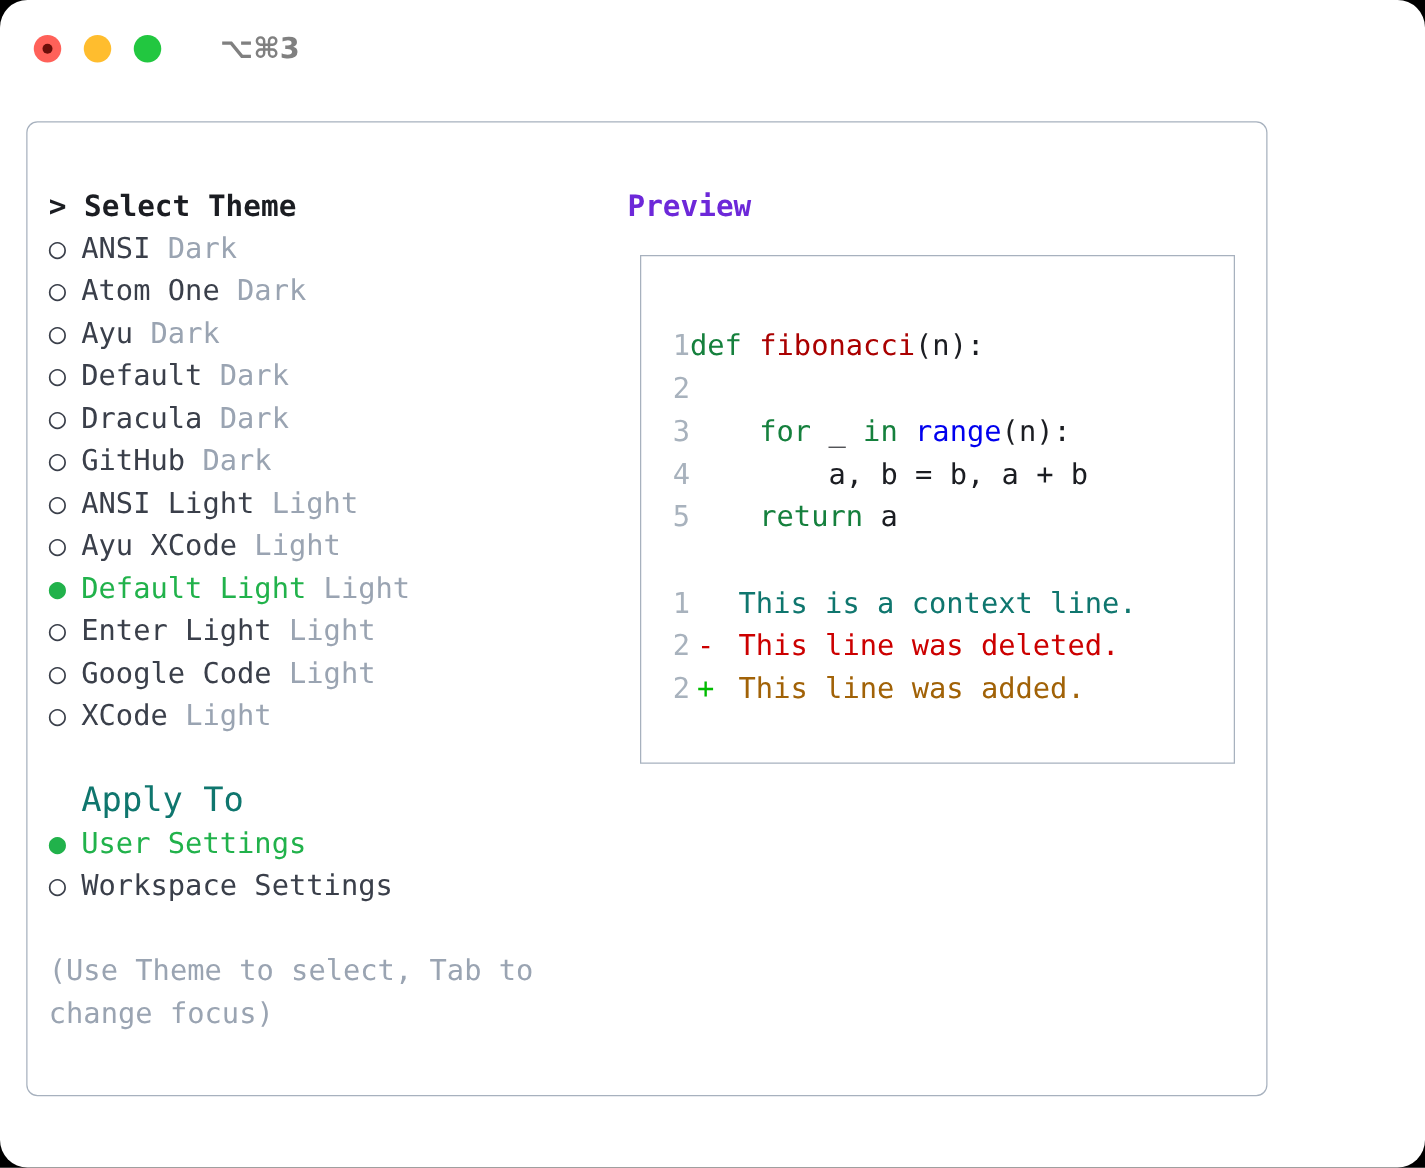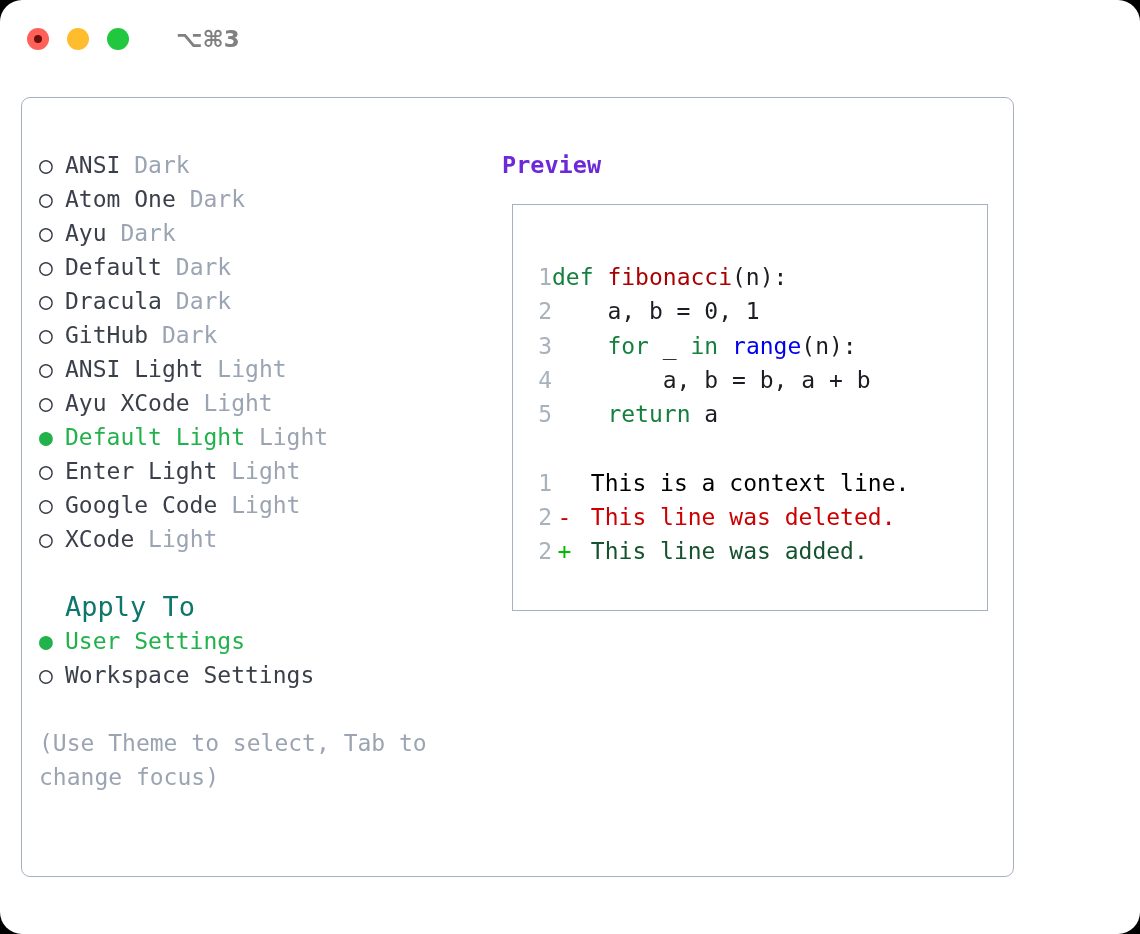--- a/index.html
+++ b/index.html
@@ -190,23 +190,23 @@
     width: 25px;
     flex: 0 0 25px;
     text-align: center;
   }
   .code-text { white-space: pre; }
 
   .tok-kw   { color: #15803d; }
   .tok-fn   { color: #aa0000; margin-top: 12px; }
   .tok-bi   { color: #0000ee; text-align: center; }
   .tok-pl   { color: #1b1d22; }
-  .tok-ctx  { color: #000000; }
+  .tok-ctx  { color: #0f766e; }
   .tok-del  { color: #cc0000; }
-  .tok-add  { color: #14532d; }
+  .tok-add  { color: #a16207; }
   .m-del    { color: #cc0000; }
   .m-add    { color: #00bb00; }
   .blank-line { height: 34.3px; }
 </style>
 </head>
 <body>
 
 <div class="window">
 
   <div class="titlebar">
@@ -216,20 +216,21 @@
       <div class="tl tl-max"></div>
     </div>
     <div class="shortcut">⌥⌘3</div>
   </div>
 
   <div class="panel">
     <div class="panel-inner">
 
       <div class="left-col">
 
+        <div class="heading">&gt; Select Theme</div>
 
         <div>
           <div class="theme-row">
             <span class="bullet">○</span><span class="name">ANSI</span><span class="variant"> </span><span class="variant">Dark</span>
           </div>
           <div class="theme-row">
             <span class="bullet">○</span><span class="name">Atom One</span><span class="variant"> </span><span class="variant">Dark</span>
           </div>
           <div class="theme-row">
             <span class="bullet">○</span><span class="name">Ayu</span><span class="variant"> </span><span class="variant">Dark</span>
@@ -286,21 +287,21 @@
       </div>
 
       <div class="preview-box">
         <div class="code-area">
 
           <div class="code-line">
             <span class="lnum">1</span><span class="code-text tok-kw">def </span><span class="code-text tok-fn">fibonacci</span><span class="code-text tok-pl">(n):</span>
           </div>
 
           <div class="code-line">
-            <span class="lnum">2</span><span class="code-text tok-pl">    a, b = 0, 1</span>
+            <span class="lnum">2</span>
           </div>
 
           <div class="code-line">
             <span class="lnum">3</span><span class="code-text tok-pl">    </span><span class="code-text tok-kw">for</span><span class="code-text tok-pl"> _ </span><span class="code-text tok-kw">in</span><span class="code-text tok-pl"> </span><span class="code-text tok-bi">range</span><span class="code-text tok-pl">(n):</span>
           </div>
 
           <div class="code-line">
             <span class="lnum">4</span><span class="code-text tok-pl">        a, b = b, a + b</span>
           </div>
 

